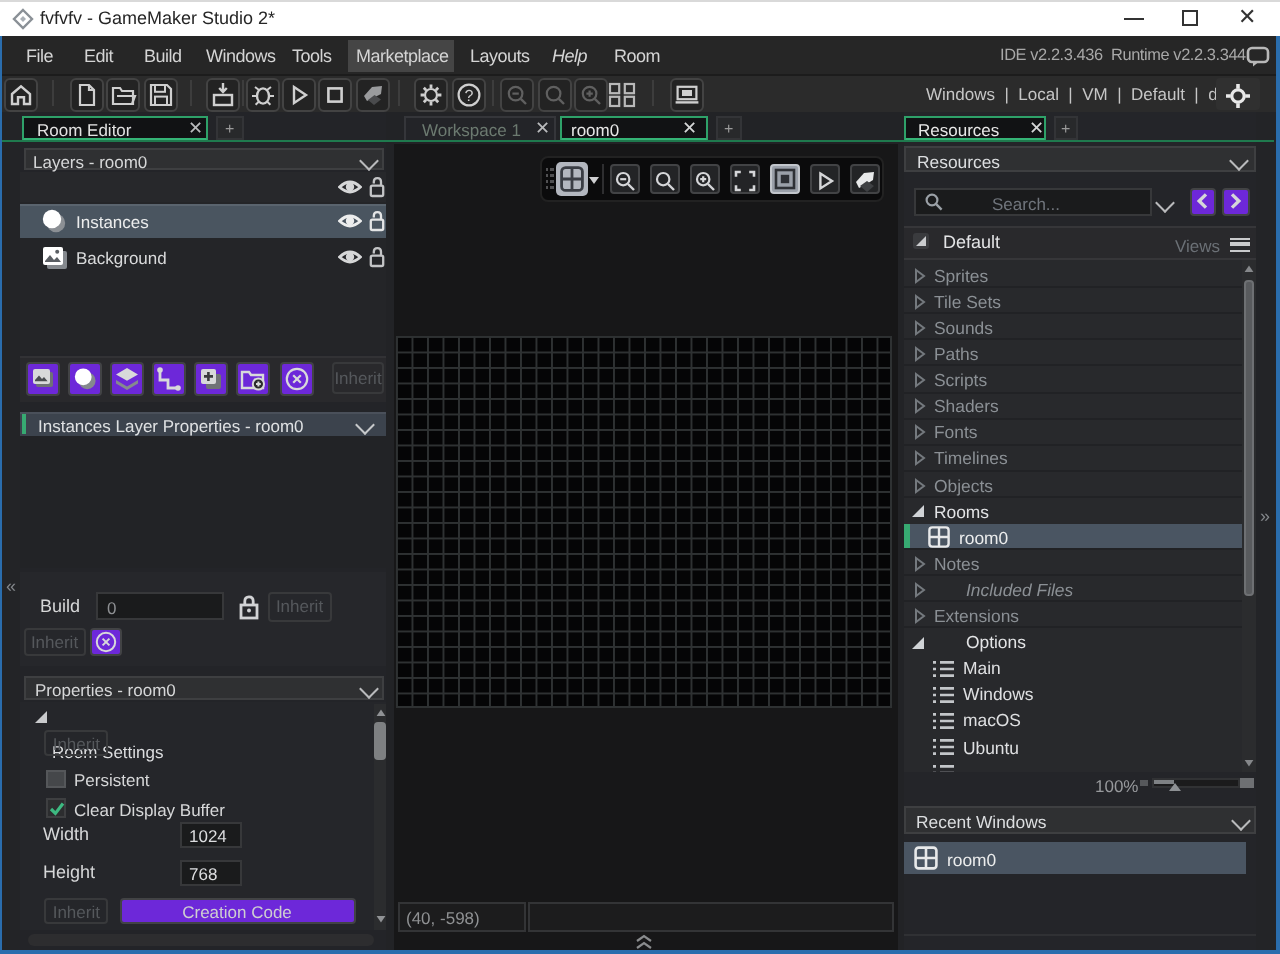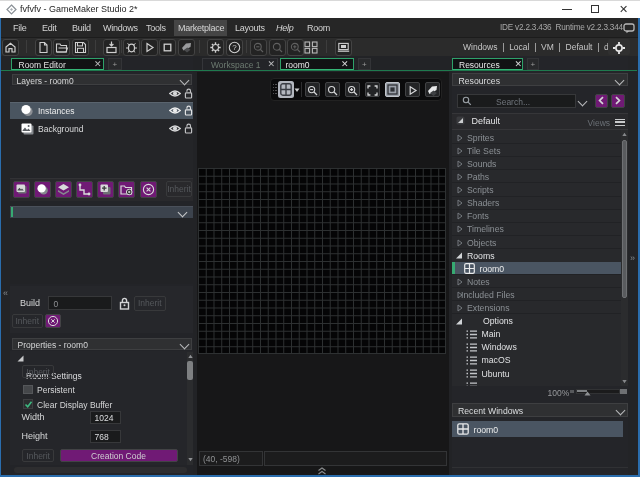--- a/index.html
+++ b/index.html
@@ -20,21 +20,21 @@
   .tbtn{position:absolute;top:38.5px;width:17px;height:17px;background:#232323;border:1px solid #434343;border-radius:3px;box-sizing:border-box;}
   .tsep{position:absolute;top:40px;width:1px;height:13px;background:#3d3d3d;}
   
   .tab{position:absolute;top:57px;height:14px;box-sizing:border-box;font-size:8.5px;}
   .tab.active{background:#111214;border:1px solid #2ea169;border-bottom:2px solid #35b476;color:#e4e4e4;}
   .tab.plus{background:#28292b;border:1px solid #333437;color:#9a9a9a;}
   .greenline{position:absolute;top:69.5px;left:1px;width:636px;height:1.5px;background:#1f7a4e;}
   .hdr{position:absolute;height:12px;background:#2f3032;border:1px solid #3e3f41;box-sizing:border-box;color:#d6d7d8;font-size:8.5px;}
   .chev{position:absolute;width:6px;height:6px;border-right:1.4px solid #b9babc;border-bottom:1.4px solid #b9babc;transform:rotate(45deg);}
   .input{position:absolute;background:#1a1b1c;border:1px solid #37383a;box-sizing:border-box;color:#c9cacc;font-size:8.5px;}
-  .btn{position:absolute;background:#701a75;border:1px solid #424345;border-radius:2px;box-sizing:border-box;color:#cfcfd1;font-size:8.5px;text-align:center;}
+  .btn{position:absolute;background:#6d28d9;border:1px solid #424345;border-radius:2px;box-sizing:border-box;color:#cfcfd1;font-size:8.5px;text-align:center;}
   .btn.dis{color:#55585c;background:transparent;border-color:#38393b;}
 </style>
 </head>
 <body>
 <div id="win">
 
   <div class="abs" id="titlebar"></div>
   <div class="abs" style="left:6px;top:3.5px;">
       <svg width="11" height="11" viewBox="0 0 11 11">
         <path d="M5.5 1 L10 5.5 L5.5 10 L1 5.5 Z" fill="none" stroke="#8a9096" stroke-width="1.2"></path>
@@ -303,20 +303,21 @@
   <div class="btn abs" style="left:140px;top:180.5px;width:17px;height:17px;">
       <svg width="15" height="15" viewBox="0 0 15 15">
         <circle cx="7.5" cy="7.5" r="5.1" fill="none" stroke="#d8d9da" stroke-width="1.1"></circle>
         <path d="M5.6 5.6 L9.4 9.4 M9.4 5.6 L5.6 9.4" stroke="#d8d9da" stroke-width="1.1"></path>
       </svg>
     </div>
   <div class="btn dis abs" style="left:166px;top:181px;width:26px;height:16px;line-height:15px;">Inherit</div>
 
   <div class="abs" style="left:10px;top:205.5px;width:183px;height:12.5px;background:#3c434d;border-top:1px solid #4a505a;box-sizing:border-box;"></div>
   <div class="abs" style="left:11px;top:206.5px;width:2px;height:10.5px;background:#37aa72;"></div>
+  <div class="abs txt" style="left:19px;top:207.5px;font-size:8.5px;color:#dfe1e3;">Instances Layer Properties - room0</div>
   <div class="chev abs" style="left:179px;top:208.5px;border-color:#c6c8ca;"></div>
 
   <div class="abs" style="left:10px;top:218px;width:183px;height:66px;background:#222326;"></div>
   <div class="abs" style="left:10px;top:286px;width:183px;height:47px;background:#26272b;"></div>
   <div class="abs" style="left:10px;top:351px;width:183px;height:114px;background:#25262a;"></div>
 
   <div class="abs txt" style="left:20px;top:297.5px;font-size:9px;color:#d6d7d8;">Build</div>
   <div class="input abs" style="left:47.5px;top:296px;width:64px;height:14px;">
       <span style="position:absolute;left:5px;top:2px;color:#8e9093;">0</span>
     </div>
@@ -601,21 +602,21 @@
       </svg>
     </div>
   <div class="abs txt" style="left:467px;top:276.8px;font-size:8.7px;color:#8b9095;">Notes</div>
   <div class="abs" style="left:452px;top:274.1px;width:169px;height:1px;background:#212225;"></div>
   <div class="abs" style="left:452px;top:287.2px;width:169px;height:1px;background:#212225;"></div>
   <div class="abs" style="left:456.5px;top:290.9px;">
       <svg width="6" height="8" viewBox="0 0 6 8">
         <path d="M1 1 L5 4 L1 7 Z" fill="none" stroke="#74797e" stroke-width="1"></path>
       </svg>
     </div>
-  <div class="abs txt" style="left:461px;top:289.9px;font-size:8.7px;color:#8b9095;">Included Files</div>
+  <div class="abs txt" style="left:483px;top:289.9px;font-size:8.7px;color:#8b9095;font-style:italic;">Included Files</div>
   <div class="abs" style="left:452px;top:287.2px;width:169px;height:1px;background:#212225;"></div>
   <div class="abs" style="left:452px;top:300.3px;width:169px;height:1px;background:#212225;"></div>
   <div class="abs" style="left:456.5px;top:304.0px;">
       <svg width="6" height="8" viewBox="0 0 6 8">
         <path d="M1 1 L5 4 L1 7 Z" fill="none" stroke="#74797e" stroke-width="1"></path>
       </svg>
     </div>
   <div class="abs txt" style="left:467px;top:303.0px;font-size:8.7px;color:#8b9095;">Extensions</div>
   <div class="abs" style="left:452px;top:300.3px;width:169px;height:1px;background:#212225;"></div>
   <div class="abs" style="left:452px;top:313.4px;width:169px;height:1px;background:#212225;"></div>

